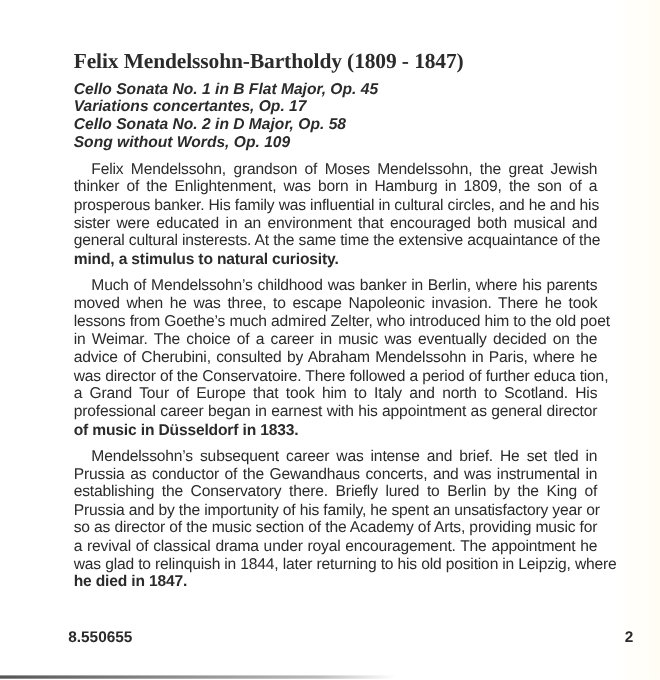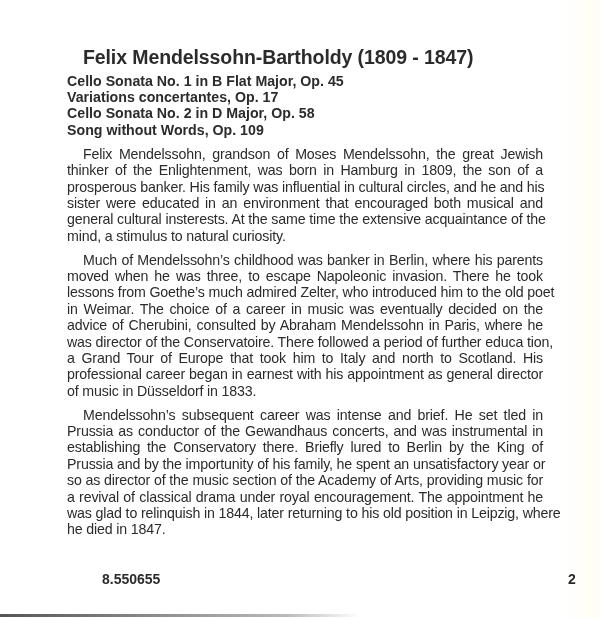--- a/index.html
+++ b/index.html
@@ -24,28 +24,30 @@
     .content {
       position: absolute;
       left: 67px;
       top: 45px;
       width: 476px;
     }
     .composer {
       font-weight: bold;
       font-size: 19.5px;
       line-height: 24px;
-      margin: 0 0 4px 16px;
+      margin: 0 0 4px 0;
       letter-spacing: -0.1px;
       white-space: nowrap;
+      font-family: Liberation Serif, serif;
     }
     .works {
       margin: 0 0 8px 0;
       padding: 0;
       list-style: none;
+      font-style: italic;
     }
     .works li {
       font-weight: bold;
       font-size: 14.2px;
       line-height: 16.2px;
       white-space: nowrap;
     }
     .bio p {
       margin: 0 0 7.5px 0;
       font-size: 14.2px;
@@ -55,31 +57,31 @@
     .bio .line {
       display: block;
       text-align: justify;
       text-align-last: justify;
       white-space: nowrap;
       height: 16.4px;
       overflow: visible;
     }
     .bio .line.last {
       text-align-last: left;
+      font-weight: bold;
     }
     .bio .line.first {
       text-indent: 16px;
     }
     .footer-cat {
       position: absolute;
       left: 62px;
       top: 571px;
       font-size: 14px;
       font-weight: bold;
-      margin-left: 40px;
     }
     .footer-page {
       position: absolute;
       left: 568px;
       top: 571px;
       font-size: 14px;
       font-weight: bold;
     }
     .bottom-rule {
       position: absolute;

